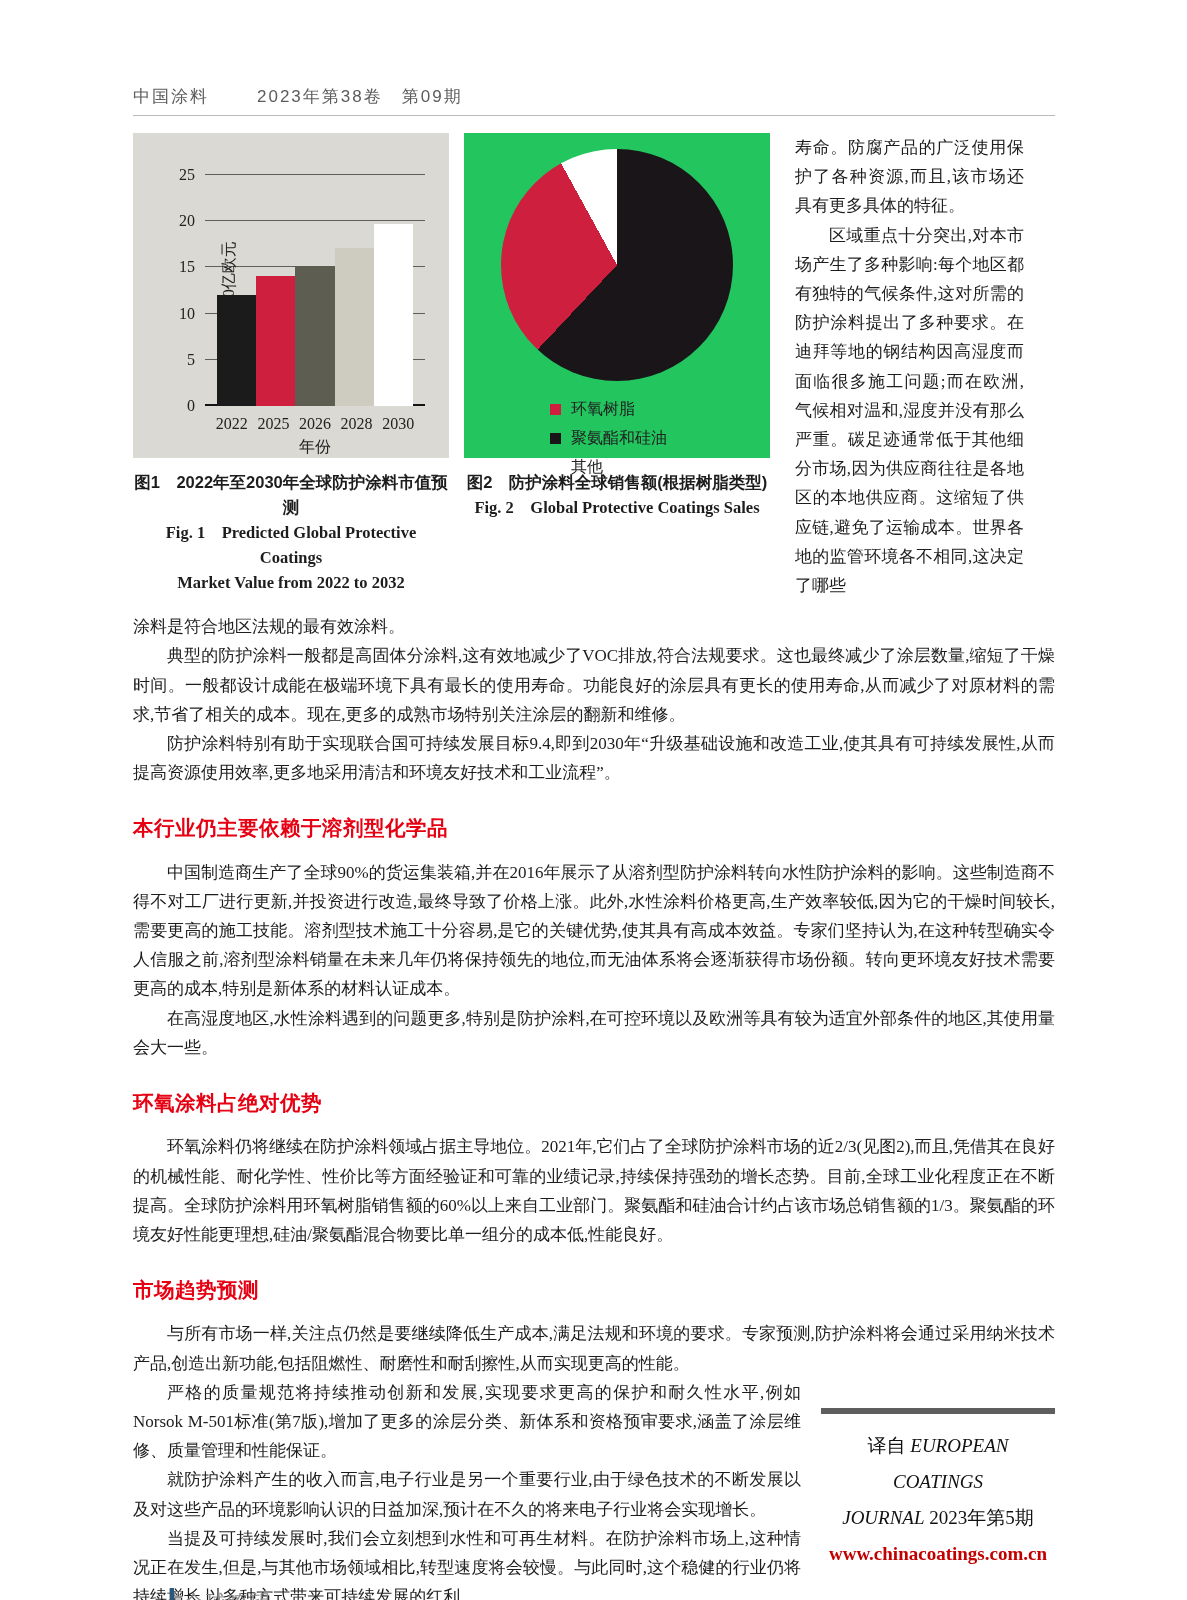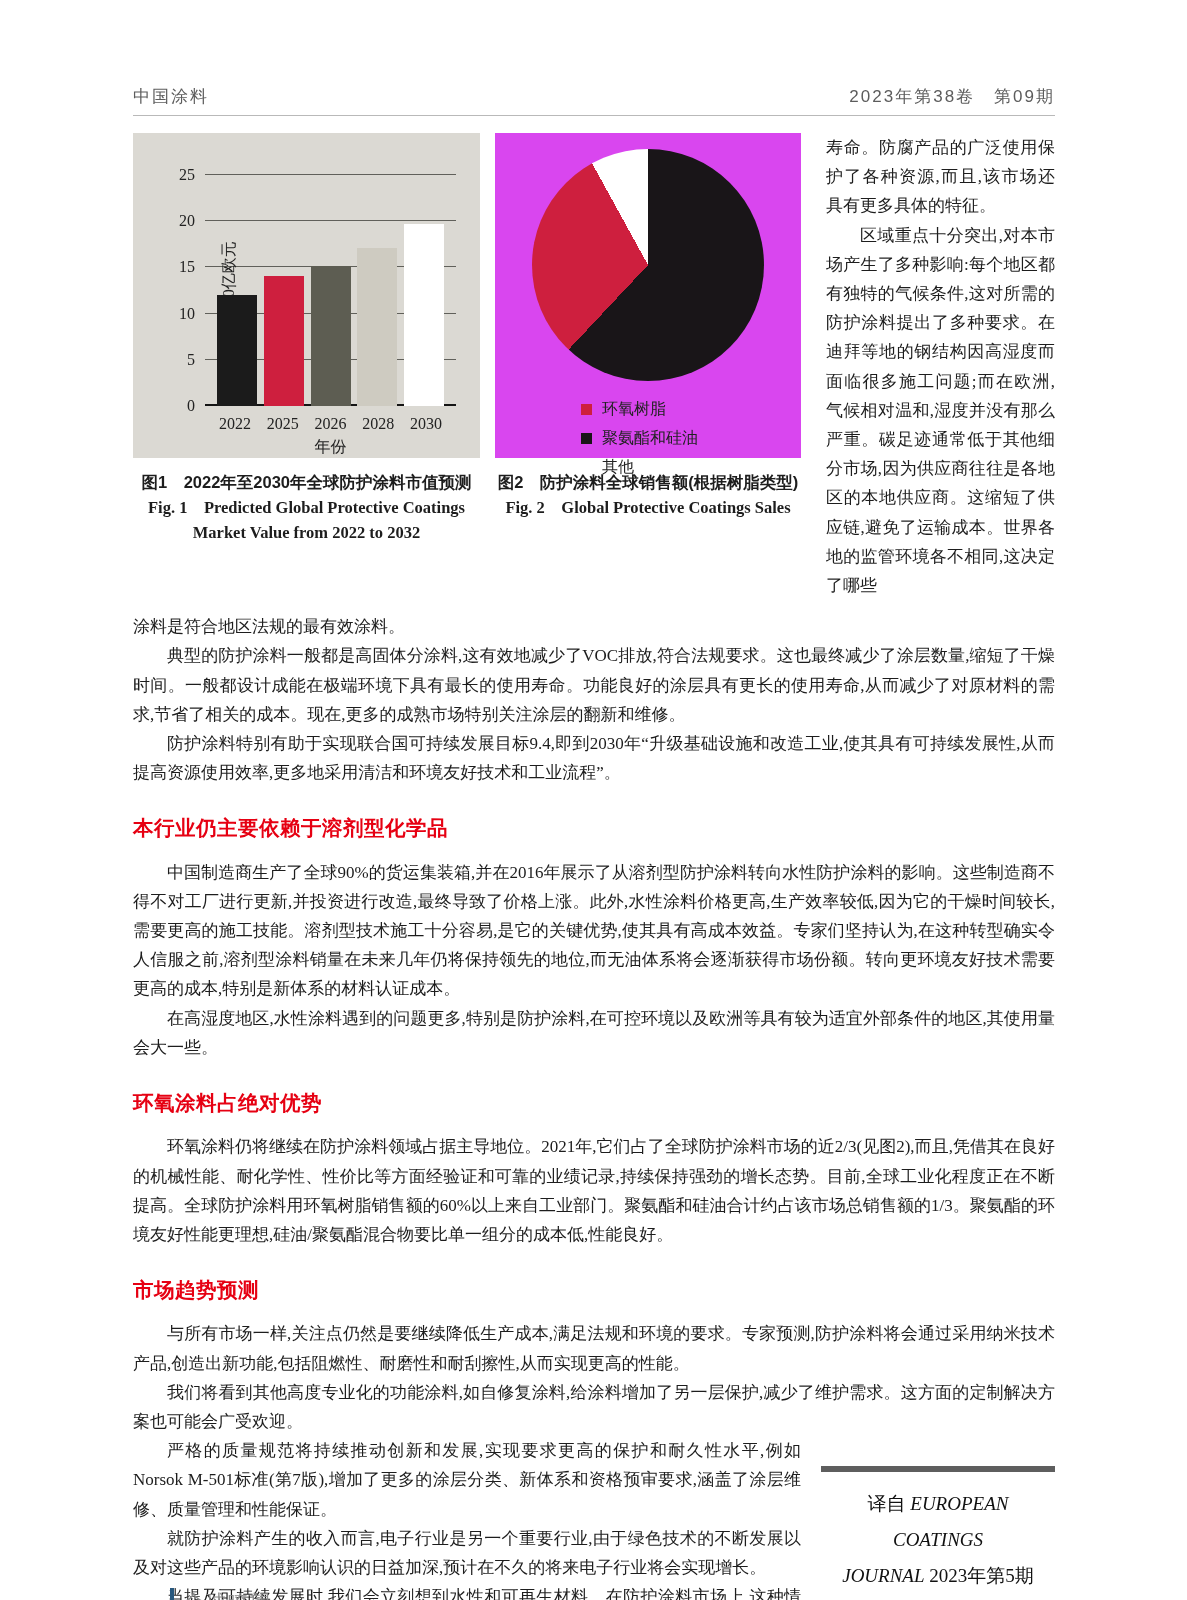--- a/index.html
+++ b/index.html
@@ -5,28 +5,28 @@
   * { margin:0; padding:0; box-sizing:border-box; }
   html,body { background:#ffffff; }
   .page {
     position:relative; width:1187px; height:1600px; background:#fff;
     font-family:"Liberation Serif","DejaVu Serif",serif;
     color:#1d1d1d; overflow:hidden;
   }
   .content { position:absolute; left:133px; top:0; width:922px; }
 
   
-  .hdr { margin-top:85px; display:flex; justify-content:space-between; align-items:flex-end;
+  .hdr { margin-top:85px; display:flex; align-items:flex-end;
          border-bottom:1.5px solid #b9b9b9; padding-bottom:7px;
          font-family:"Liberation Sans","DejaVu Sans",sans-serif;
-         font-size:17px; color:#5c5c5c; letter-spacing:2px; }
+         font-size:17px; color:#5c5c5c; letter-spacing:2px;gap:48px; }
 
   
   .figrow { display:flex; margin-top:17px; }
-  .figcol1 { width:347px; }
+  .figcol1 { width:316px; }
   .figcol2 { width:306px; margin-left:15px; }
   .sidecol { width:229px; margin-left:25px; }
   .panel { background:#dbd9d3; height:325px; position:relative; }
 
   
   .plot { position:absolute; left:72px; right:24px; top:42px; height:231px; }
   .grid { position:absolute; left:0; right:0; height:1px; background:#4a4a44; opacity:.85; }
   .g25{bottom:100%;} .g20{bottom:80%;} .g15{bottom:60%;} .g10{bottom:40%;} .g5{bottom:20%;}
   .baseline { position:absolute; left:0; right:0; bottom:0; height:2px; background:#141414; }
   .bars { position:absolute; left:0; right:0; bottom:0; top:0; display:flex;
@@ -127,21 +127,21 @@
           <div class="xtitle">年份</div>
         </div>
         <div class="cap">
           <div class="cap-cn">图1　2022年至2030年全球防护涂料市值预测</div>
           <div class="cap-en">Fig. 1　Predicted Global Protective Coatings</div>
           <div class="cap-en">Market Value from 2022 to 2032</div>
         </div>
       </div>
 
       <div class="figcol2">
-        <div class="panel" style="background: #d946ef;">
+        <div class="panel" style="background: #22c55e;">
           <div class="pie" style="background: conic-gradient(rgb(25, 21, 24) 0%, rgb(25, 21, 24) 62%, rgb(206, 31, 62) 62%, rgb(206, 31, 62) 92%, rgb(255, 255, 255) 92%, rgb(255, 255, 255) 100%);"></div>
           <div class="legend">
             <div class="legend-item">
               <span class="legend-sw" style="background: rgb(206, 31, 62);"></span>
               <span>环氧树脂</span>
             </div>
             <div class="legend-item">
               <span class="legend-sw" style="background: rgb(25, 21, 24);"></span>
               <span>聚氨酯和硅油</span>
             </div>
@@ -175,21 +175,20 @@
       </section>
 
       <section>
         <h2 class="sec">环氧涂料占绝对优势</h2>
         <p class="indent">环氧涂料仍将继续在防护涂料领域占据主导地位。2021年,它们占了全球防护涂料市场的近2/3(见图2),而且,凭借其在良好的机械性能、耐化学性、性价比等方面经验证和可靠的业绩记录,持续保持强劲的增长态势。目前,全球工业化程度正在不断提高。全球防护涂料用环氧树脂销售额的60%以上来自工业部门。聚氨酯和硅油合计约占该市场总销售额的1/3。聚氨酯的环境友好性能更理想,硅油/聚氨酯混合物要比单一组分的成本低,性能良好。</p>
       </section>
 
       <section>
         <h2 class="sec">市场趋势预测</h2>
         <p class="indent">与所有市场一样,关注点仍然是要继续降低生产成本,满足法规和环境的要求。专家预测,防护涂料将会通过采用纳米技术产品,创造出新功能,包括阻燃性、耐磨性和耐刮擦性,从而实现更高的性能。</p>
-        <p class="indent">我们将看到其他高度专业化的功能涂料,如自修复涂料,给涂料增加了另一层保护,减少了维护需求。这方面的定制解决方案也可能会广受欢迎。</p>
         <div>
           <aside class="srcwrap">
             <div class="srcbar-top"></div>
             <div class="srcbox">
               <div class="srcline"><span>译自 </span><span class="it">EUROPEAN COATINGS</span></div>
               <div class="srcline"><span class="it">JOURNAL</span><span> 2023年第5期</span></div>
               <a class="srcurl" href="#">www.chinacoatings.com.cn</a>
             </div>
 
           </aside>

